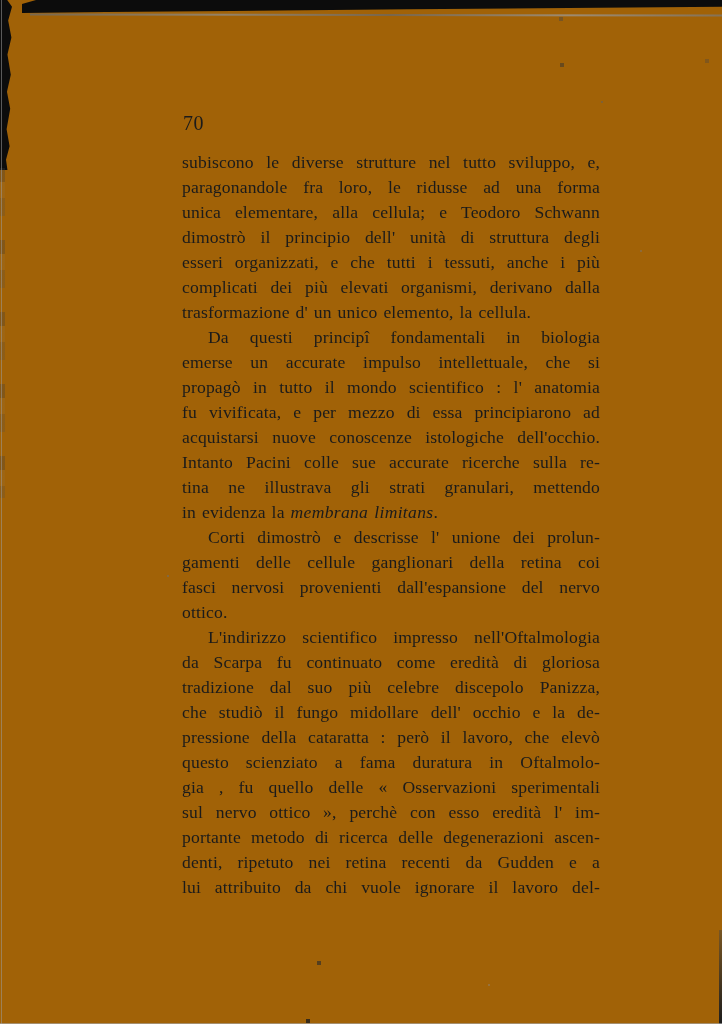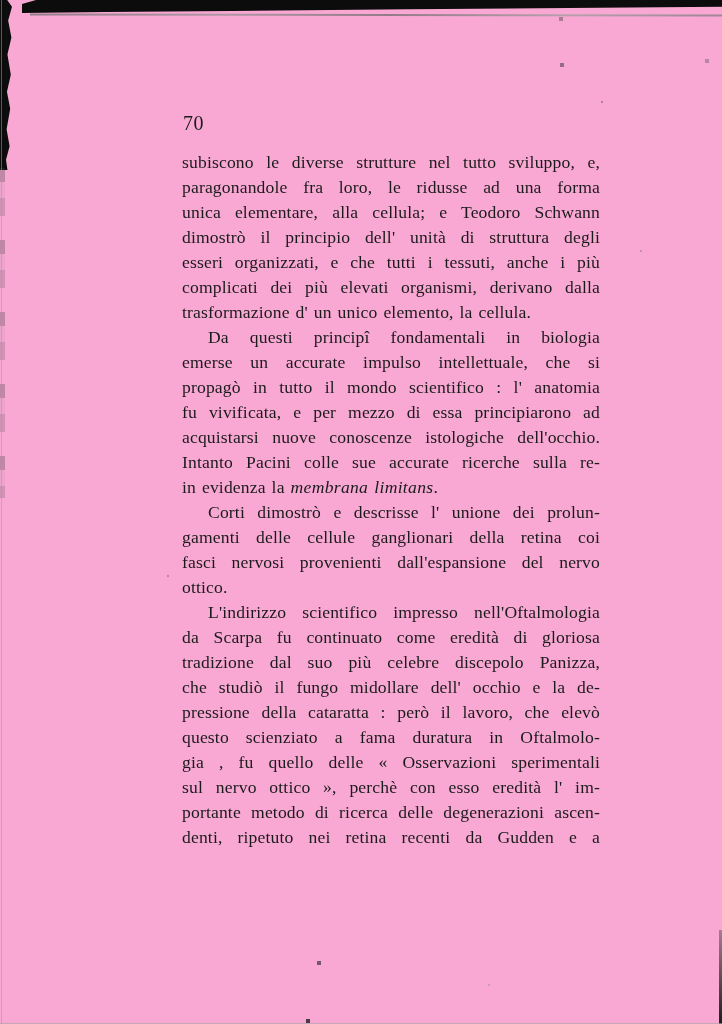--- a/index.html
+++ b/index.html
@@ -1,19 +1,19 @@
 <!DOCTYPE html>
 <html><head>
 <meta charset="utf-8">
 <style>
   html,body{margin:0;padding:0;background:#d8d8d8;}
   .sheet{
     position:relative;
     width:722px;height:1024px;
-    background:#f9a8d4;
+    background:#a16207;
     overflow:hidden;
     font-family:"Liberation Serif","DejaVu Serif",serif;
     color:#1b1b1b;
   }
   
   .top-bar{
     position:absolute;left:22px;top:0;width:700px;height:13px;
     background:#0c0c0c;
     clip-path:polygon(0 30%,2% 0,100% 0,100% 52%,78% 62%,55% 72%,30% 84%,12% 92%,0 100%);
   }
@@ -90,29 +90,31 @@
       <div class="line"><span>dimostrò il principio dell' unità di struttura degli</span></div>
       <div class="line"><span>esseri organizzati, e che tutti i tessuti, anche i più</span></div>
       <div class="line"><span>complicati dei più elevati organismi, derivano dalla</span></div>
       <div class="line flush"><span>trasformazione d' un unico elemento, la cellula.</span></div>
       <div class="line indent"><span>Da questi principî fondamentali in biologia</span></div>
       <div class="line"><span>emerse un accurate impulso intellettuale, che si</span></div>
       <div class="line"><span>propagò in tutto il mondo scientifico : l' anatomia</span></div>
       <div class="line"><span>fu vivificata, e per mezzo di essa principiarono ad</span></div>
       <div class="line"><span>acquistarsi nuove conoscenze istologiche dell'occhio.</span></div>
       <div class="line"><span>Intanto Pacini colle sue accurate ricerche sulla re-</span></div>
+      <div class="line"><span>tina ne illustrava gli strati granulari, mettendo</span></div>
       <div class="line flush"><span>in evidenza la </span><i class="it">membrana limitans</i><span>.</span></div>
       <div class="line indent"><span>Corti dimostrò e descrisse l' unione dei prolun-</span></div>
       <div class="line"><span>gamenti delle cellule ganglionari della retina coi</span></div>
       <div class="line"><span>fasci nervosi provenienti dall'espansione del nervo</span></div>
       <div class="line flush"><span>ottico.</span></div>
       <div class="line indent"><span>L'indirizzo scientifico impresso nell'Oftalmologia</span></div>
       <div class="line"><span>da Scarpa fu continuato come eredità di gloriosa</span></div>
       <div class="line"><span>tradizione dal suo più celebre discepolo Panizza,</span></div>
       <div class="line"><span>che studiò il fungo midollare dell' occhio e la de-</span></div>
       <div class="line"><span>pressione della cataratta : però il lavoro, che elevò</span></div>
       <div class="line"><span>questo scienziato a fama duratura in Oftalmolo-</span></div>
       <div class="line"><span>gia , fu quello delle « Osservazioni sperimentali</span></div>
       <div class="line"><span>sul nervo ottico », perchè con esso eredità l' im-</span></div>
       <div class="line"><span>portante metodo di ricerca delle degenerazioni ascen-</span></div>
       <div class="line"><span>denti, ripetuto nei retina recenti da Gudden e a</span></div>
+      <div class="line"><span>lui attribuito da chi vuole ignorare il lavoro del-</span></div>
     </div>
 </div>
 
 </body></html>

